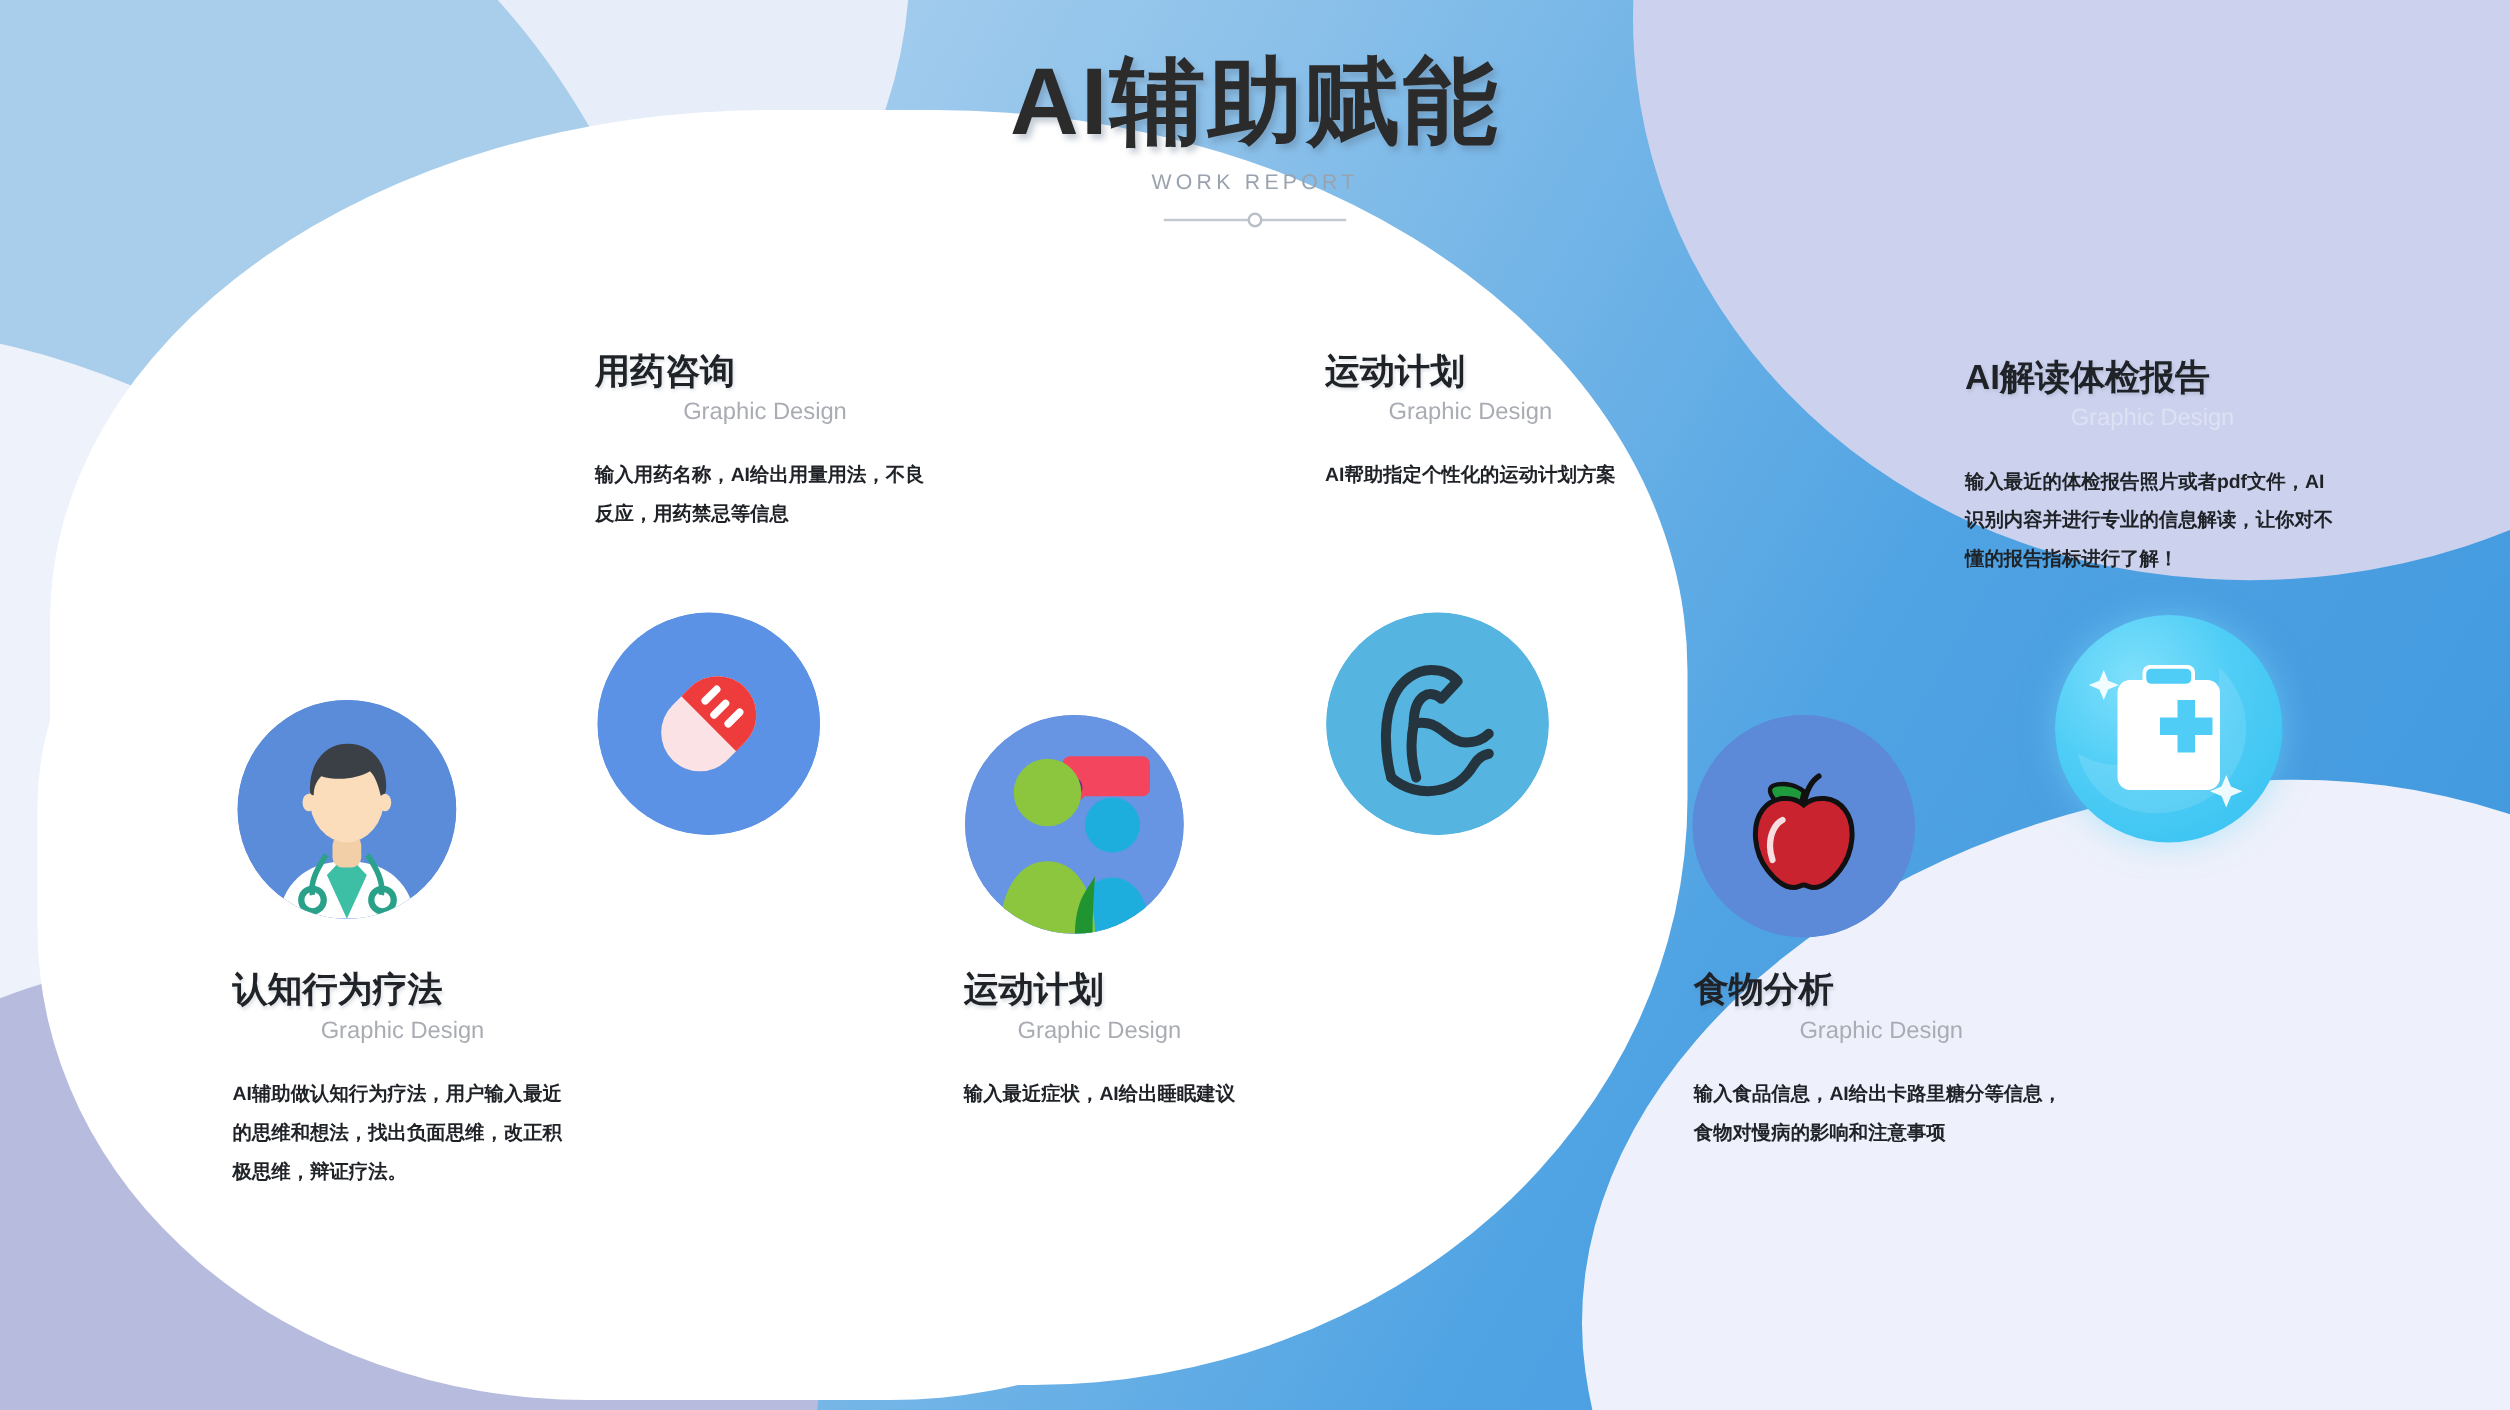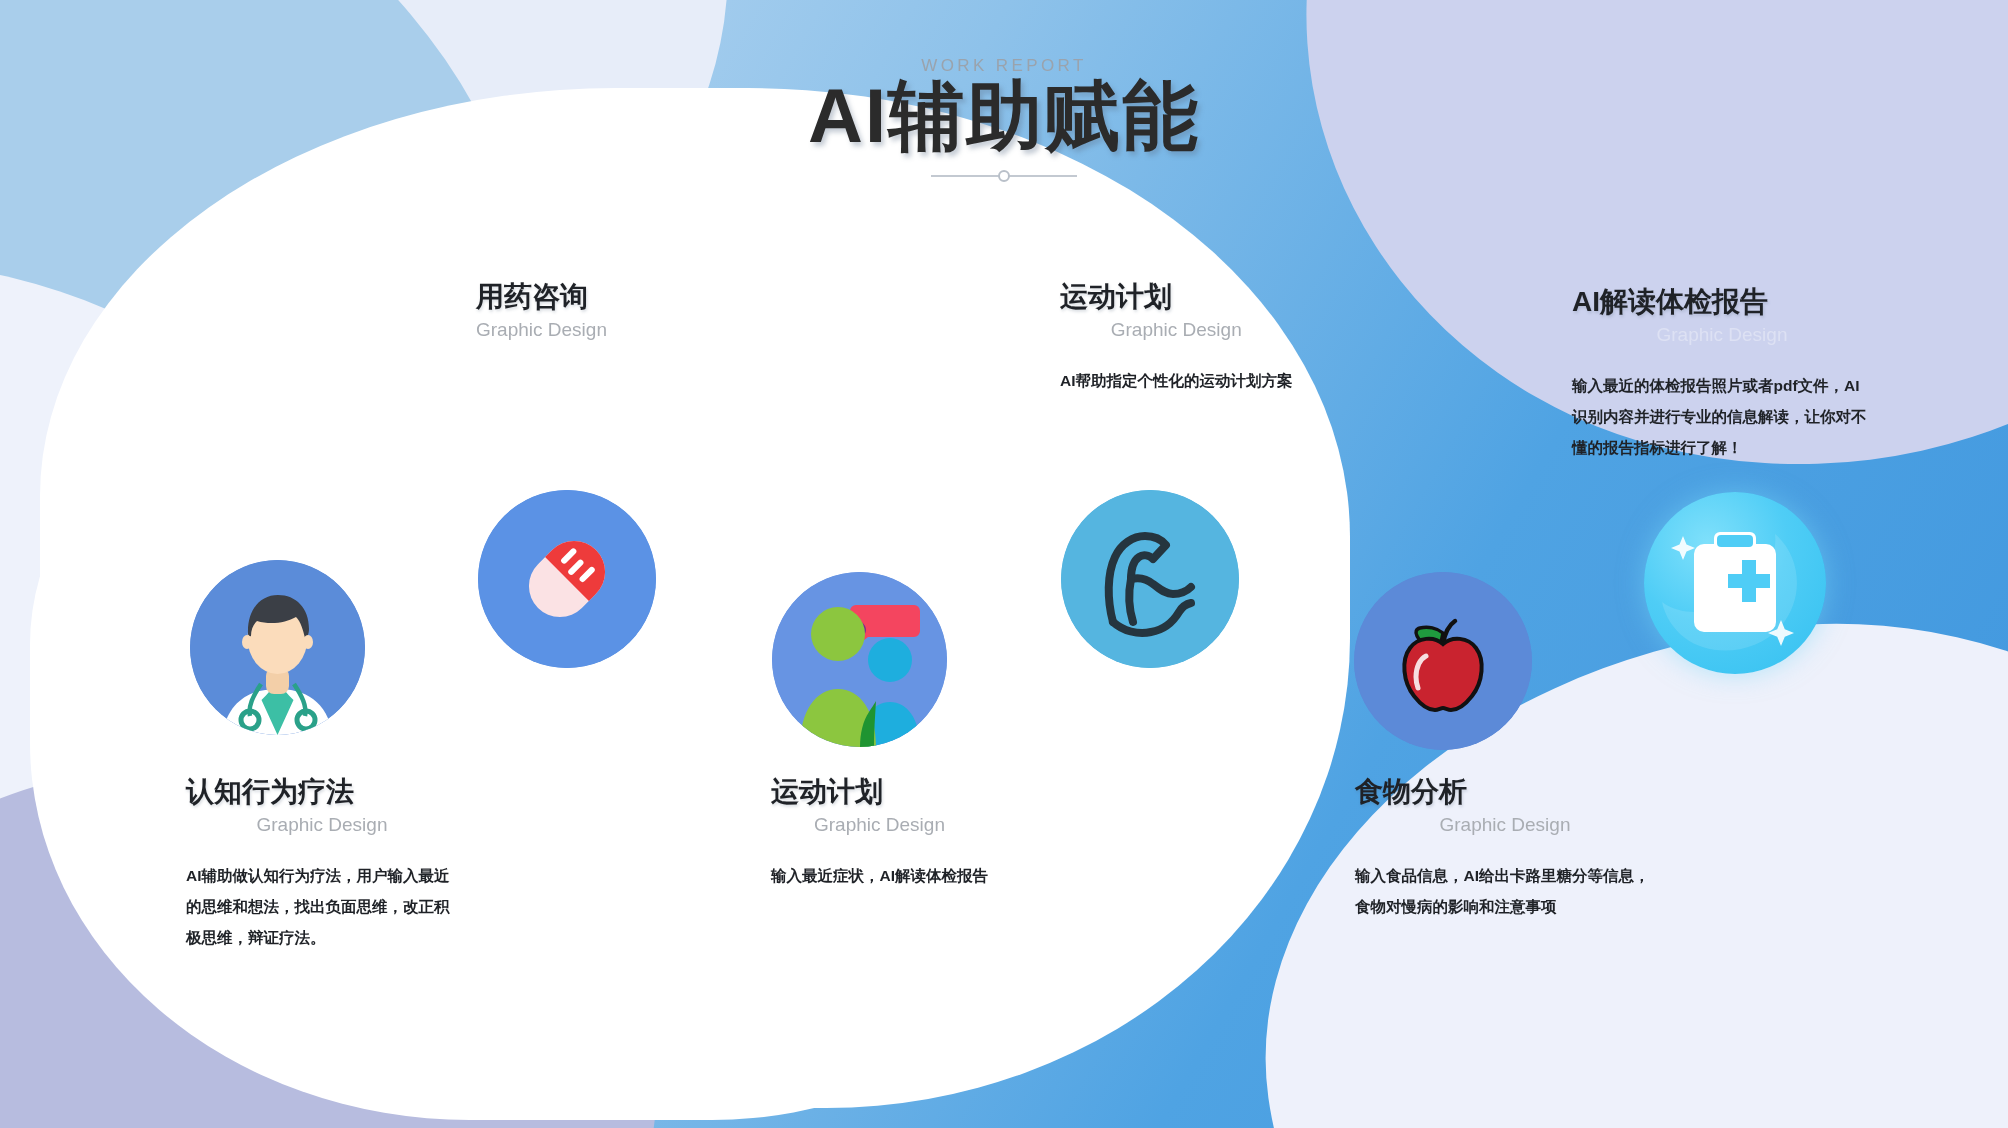--- a/index.html
+++ b/index.html
@@ -154,22 +154,22 @@
   <div class="blob" id="blob-lavender-topleft"></div>
   <div class="blob" id="blob-midblue-left"></div>
   <div class="blob" id="blob-palelav-left"></div>
   <div class="blob" id="blob-periwinkle-bottomleft"></div>
   <div class="blob" id="blob-lavender-topright"></div>
   <div class="blob" id="blob-palelav-bottomright"></div>
   <div class="blob" id="blob-white-main"></div>
   <div class="blob" id="blob-white-main2"></div>
 
   <div id="header">
+    <div id="page-title">AI辅助赋能</div>
     <div id="subtitle">WORK REPORT</div>
-    <div id="page-title">AI辅助赋能</div>
     <div id="title-divider">
       <div class="line"></div>
       <div class="node"></div>
     </div>
   </div>
 
   <div class="icon-circle" id="icon-doctor">
     <svg width="175" height="175" viewBox="0 0 175 175" aria-hidden="true">
       <circle cx="87.5" cy="87.5" r="87.5" fill="#5b8cd9"></circle>
       <path d="M32 175c6-34 28-46 55.5-46S137 141 143 175z" fill="#ffffff"></path>
@@ -247,20 +247,21 @@
       <g fill="#ffffff">
         <path d="M39 44l3.5 8.5L51 56l-8.5 3.5L39 68l-3.5-8.5L27 56l8.5-3.5z" opacity=".9"></path>
         <path d="M137 128l3.8 9.2 9.2 3.8-9.2 3.8-3.8 9.2-3.8-9.2-9.2-3.8 9.2-3.8z" opacity=".9"></path>
       </g>
     </svg>
   </div>
 
   <div class="item" id="item-medication">
     <div class="txt-title">用药咨询</div>
     <div class="txt-sub">Graphic Design</div>
+    <div class="txt-desc desc-w270">输入用药名称，AI给出用量用法，不良反应，用药禁忌等信息</div>
   </div>
 
   <div class="item" id="item-exercise">
     <div class="txt-title">运动计划</div>
     <div class="txt-sub">Graphic Design</div>
     <div class="txt-desc desc-nowrap">AI帮助指定个性化的运动计划方案</div>
   </div>
 
   <div class="item on-blue" id="item-report">
     <div class="txt-title">AI解读体检报告</div>
@@ -270,21 +271,21 @@
 
   <div class="item" id="item-cbt">
     <div class="txt-title">认知行为疗法</div>
     <div class="txt-sub">Graphic Design</div>
     <div class="txt-desc desc-w270">AI辅助做认知行为疗法，用户输入最近的思维和想法，找出负面思维，改正积极思维，辩证疗法。</div>
   </div>
 
   <div class="item" id="item-sleep">
     <div class="txt-title">运动计划</div>
     <div class="txt-sub">Graphic Design</div>
-    <div class="txt-desc desc-nowrap">输入最近症状，AI解读体检报告</div>
+    <div class="txt-desc desc-nowrap">输入最近症状，AI给出睡眠建议</div>
   </div>
 
   <div class="item" id="item-food">
     <div class="txt-title">食物分析</div>
     <div class="txt-sub">Graphic Design</div>
     <div class="txt-desc desc-w300">输入食品信息，AI给出卡路里糖分等信息，食物对慢病的影响和注意事项</div>
   </div>
 
 </div>
 

